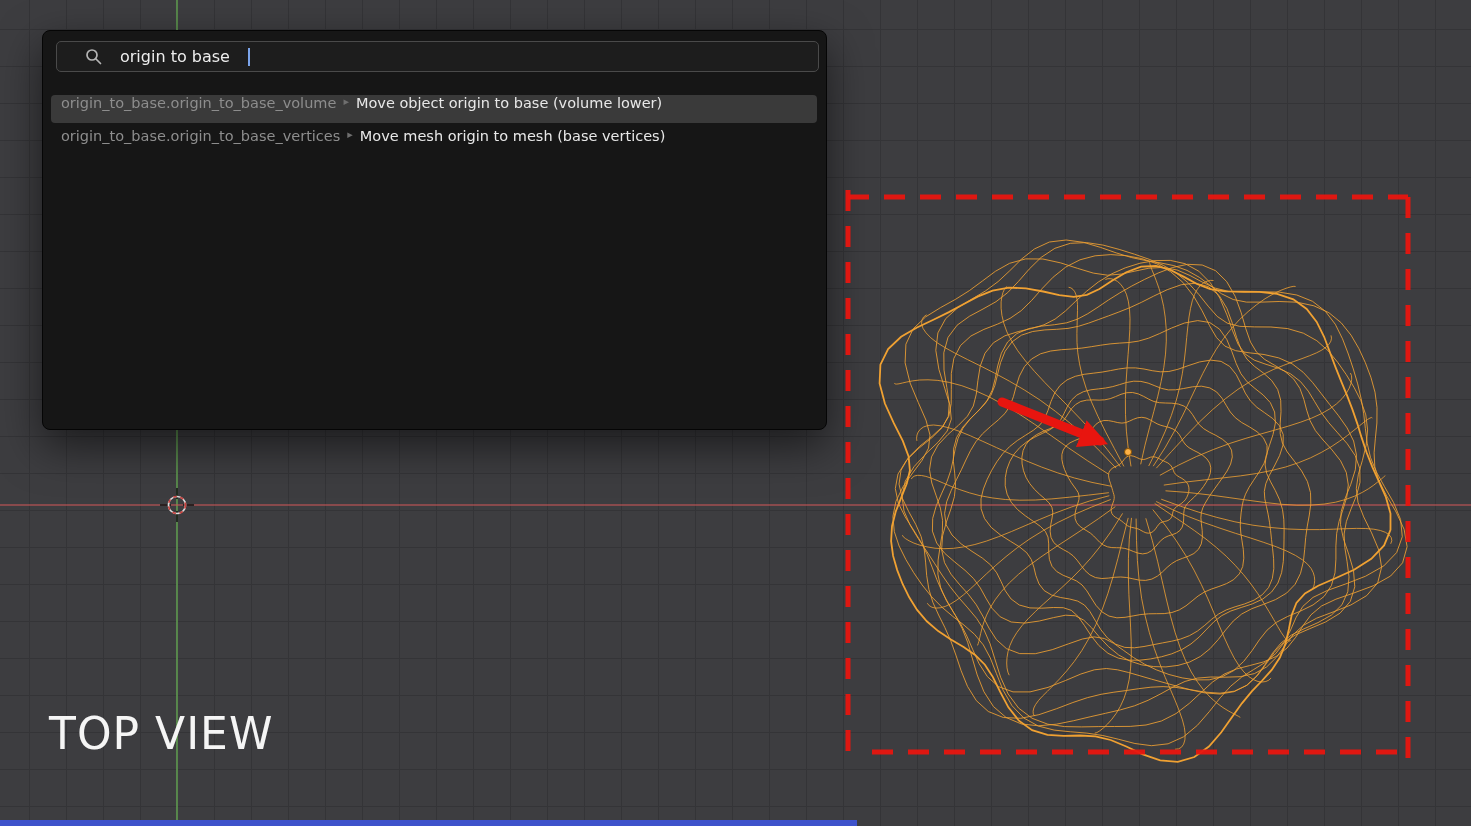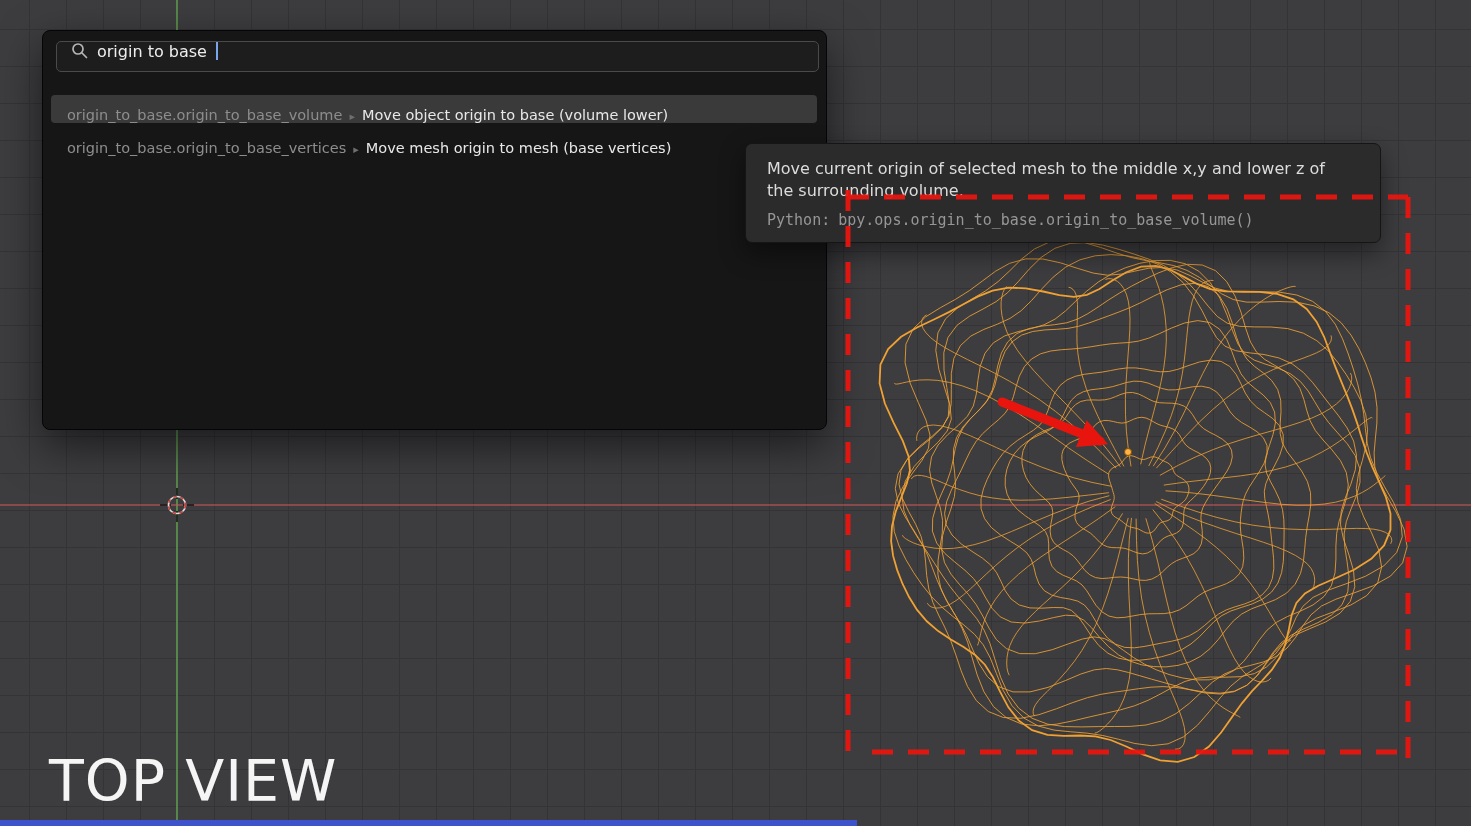--- a/index.html
+++ b/index.html
@@ -25,42 +25,42 @@
   .cr{stroke:#c8413d;stroke-width:1.7;fill:none;stroke-dasharray:3.6 3.6}
 
   .search-popup{
     position:absolute;left:42px;top:30px;width:785px;height:400px;z-index:4;
     background:#161616;border:1px solid #050505;border-radius:8px;
     box-shadow:0 16px 44px rgba(0,0,0,.55);
   }
   .search-field{
     position:absolute;left:13px;top:10px;width:763px;height:31px;
     background:#1d1d1d;border:1px solid #4a4a4a;border-radius:5px;
-    display:flex;align-items:flex-start;padding:0 14px;gap:9px;
+    display:flex;align-items:center;padding:0 28px;gap:18px;
   }
   .search-field .mag{flex:0 0 auto}
   .query{font-size:16px;color:#ededed;white-space:pre}
   .caret{width:2px;height:18px;background:#7ba4ea;display:inline-block}
   .results{position:absolute;left:8px;top:64px;right:9px}
-  .result{height:28px;display:flex;align-items:flex-end;padding:0 16px;border-radius:4px;margin-bottom:5px;font-size:14.5px;white-space:nowrap;overflow:hidden}
+  .result{height:28px;display:flex;align-items:flex-start;padding:0 10px;border-radius:4px;margin-bottom:5px;font-size:14.5px;white-space:nowrap;overflow:hidden}
   .result.selected{background:#3a3a3a}
   .rid{color:#8d8d8d}
   .sep{color:#6f6f6f;font-size:11px;margin:0 7px}
   .rlabel{color:#e8e8e8}
 
   .tooltip{
     position:absolute;left:745px;top:143px;width:636px;z-index:5;
     background:#2b2b2b;border:1px solid #151515;border-radius:7px;
     padding:14px 21px 13px 21px;box-shadow:0 10px 26px rgba(0,0,0,.45);
   }
   .tip-desc{color:#dcdcdc;font-size:16px;line-height:1.38;max-width:575px}
   .tip-py{margin-top:9px;font-family:"DejaVu Sans Mono","Liberation Mono",monospace;font-size:15px;color:#969696;white-space:nowrap}
   .tip-py span{margin-right:8px}
 
-  .topview{position:absolute;left:49px;top:748px;font-size:57px;letter-spacing:1px;color:#f5f5f5;z-index:3}
+  .topview{position:absolute;left:49px;top:708px;font-size:44px;letter-spacing:1px;color:#f5f5f5;z-index:3}
   .bluebar{position:absolute;left:0;top:820px;width:857px;height:6px;z-index:7}
 
   .dash{stroke-width:5;stroke-dasharray:21 15;opacity:.95;fill:none}
   .arrow{stroke-width:9;stroke-linecap:round}
 </style>
 </head>
 <body>
 
 <div id="app">
 
@@ -137,26 +137,20 @@
         <span class="rlabel">Move object origin to base (volume lower)</span>
       </div>
       <div class="result">
         <span class="rid">origin_to_base.origin_to_base_vertices</span>
         <span class="sep">▸</span>
         <span class="rlabel">Move mesh origin to mesh (base vertices)</span>
       </div>
     </div>
   </div>
 
-  <div class="tooltip">
-    <div class="tip-desc">Move current origin of selected mesh to the middle x,y and lower z of the surrounding volume.</div>
-    <div class="tip-py">
-      <span>Python:</span><span>bpy.ops.origin_to_base.origin_to_base_volume()</span>
-    </div>
-  </div>
 
   <div class="topview">TOP VIEW</div>
 
   <svg id="anno-svg" class="layer">
     <defs>
       <marker id="ah" viewBox="0 0 10 10" refX="7" refY="5" markerWidth="3.2" markerHeight="3.2" orient="auto-start-reverse">
         <path id="ah-path" d="M0,0 L10,5 L0,10 z" fill="#e8150f"></path>
       </marker>
     </defs>
     <line class="dash" x1="848" y1="190" x2="848" y2="762" stroke="#e8150f"></line>

